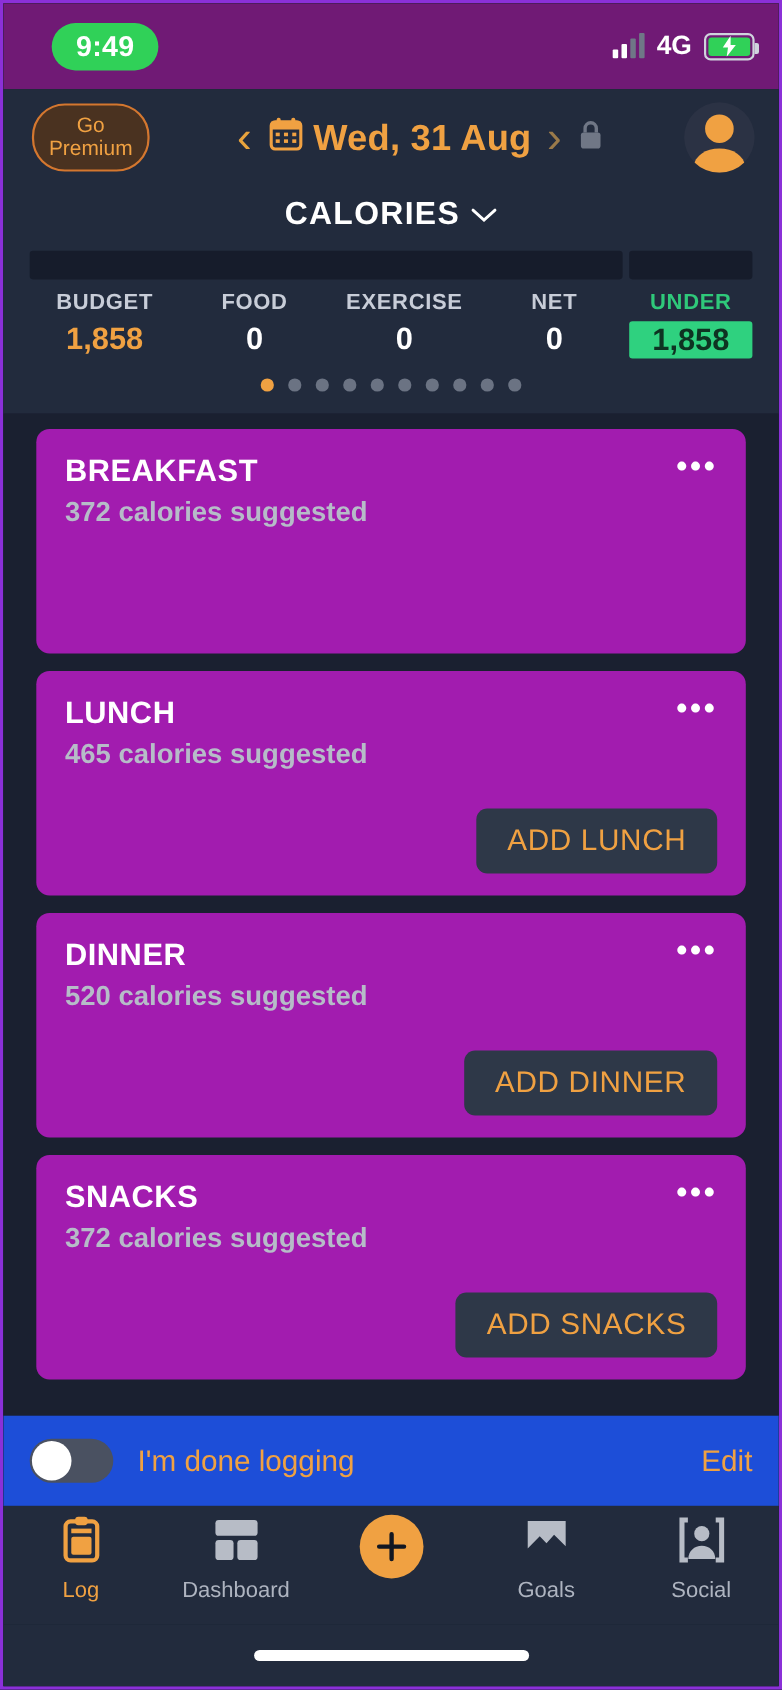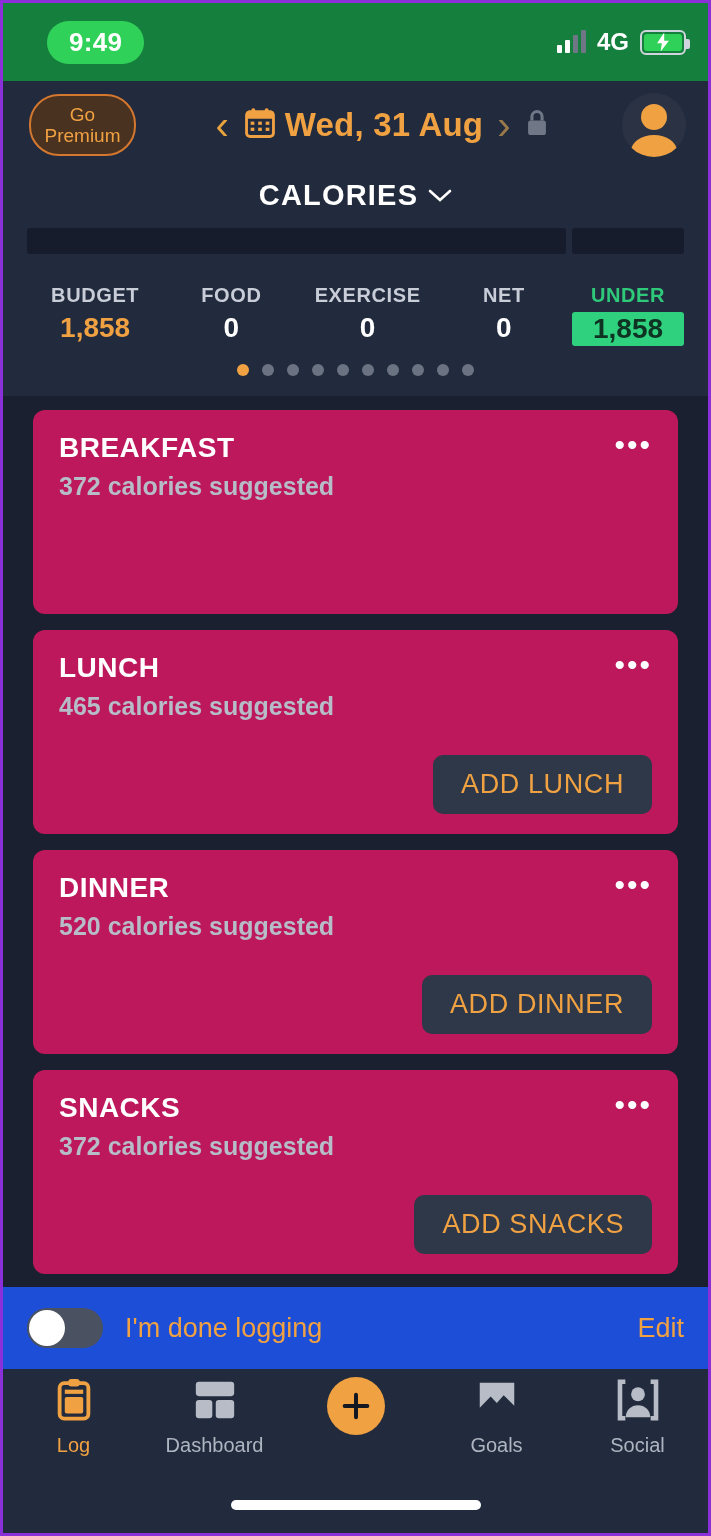--- a/index.html
+++ b/index.html
@@ -8,21 +8,21 @@
     font-family:"Liberation Sans", sans-serif;
     background:#1a2030;
     border:3px solid #8b30d8;
     overflow:hidden;
     position:relative;
   }
   .phone { width:705px; height:1530px; position:relative; display:flex; flex-direction:column; background:#1a2030; }
 
   
   .statusbar {
-    height:78px; background:#15803d;
+    height:78px; background:#701a75;
     display:flex; align-items:center; justify-content:space-between;
     padding:0 22px 0 44px; flex:0 0 auto;
   }
   .time-pill {
     background:#30d158; color:#fff; font-size:26px; font-weight:600;
     border-radius:22px; padding:6px 22px; letter-spacing:.3px;
   }
   .status-right { display:flex; align-items:center; gap:11px; }
   .signal { display:flex; align-items:flex-end; gap:3px; height:22px; }
   .signal i { width:5px; background:#fff; border-radius:1px; display:block; }
@@ -55,36 +55,36 @@
     display:flex; align-items:flex-end; justify-content:center; overflow:hidden; flex:0 0 auto;
   }
 
   
   .cal-title { text-align:center; color:#fff; font-size:29px; font-weight:700; letter-spacing:1.2px; padding:10px 0 16px; display:flex; align-items:center; justify-content:center; gap:10px; }
   .cal-title .dd { font-size:22px; font-weight:400; }
   .progress-row { display:flex; gap:6px; padding:0 24px; }
   .progress-row .seg { height:26px; background:#161c2b; border-radius:3px; }
   .progress-row .seg.main { flex:1; }
   .progress-row .seg.over { width:112px; }
-  .stats { display:flex; padding:10px 24px 0;margin-top:20px; }
+  .stats { display:flex; padding:10px 24px 0; }
   .stat { flex:1; text-align:center; }
   .stat.under { flex:0 0 112px; }
   .stat .lbl { font-size:20px; font-weight:700; color:#c8cdd8; letter-spacing:.6px; }
   .stat .val { font-size:28px; font-weight:700; color:#fff; margin-top:5px; }
   .stat.budget .val { color:#f0a142; }
   .stat.under .lbl { color:#2fc97a; }
   .stat.under .val { color:#0e3322; background:#2fd17f; border-radius:3px; display:block; padding:1px 0; }
   .dots { display:flex; justify-content:center; gap:13px; padding:18px 0 12px; }
   .dots b { width:12px; height:12px; border-radius:50%; background:#6b7383; display:block; }
   .dots b.on { background:#f0a142; }
 
   
   .content { flex:1; background:#1a2030; padding:14px 0 0; overflow:hidden; }
   .card {
-    background:#be185d; border-radius:12px; margin:0 30px 16px;
+    background:#a21caf; border-radius:12px; margin:0 30px 16px;
     padding:22px 26px 20px; position:relative; min-height:204px;
     display:flex; flex-direction:column;
   }
   .card .title { color:#fff; font-size:28px; font-weight:700; letter-spacing:.5px; }
   .card .sub { color:#b6bcc8; font-size:25px; font-weight:600; margin-top:8px; }
   .dotsbtn { position:absolute; right:26px; top:24px; color:#fff; font-size:30px; letter-spacing:2px; line-height:.7; }
   .addwrap { margin-top:auto; display:flex; justify-content:flex-end; }
   .add-btn {
     background:#2e3848; color:#f0a142; border-radius:10px;
     padding:14px 28px; font-size:27px; font-weight:500; letter-spacing:.6px;

